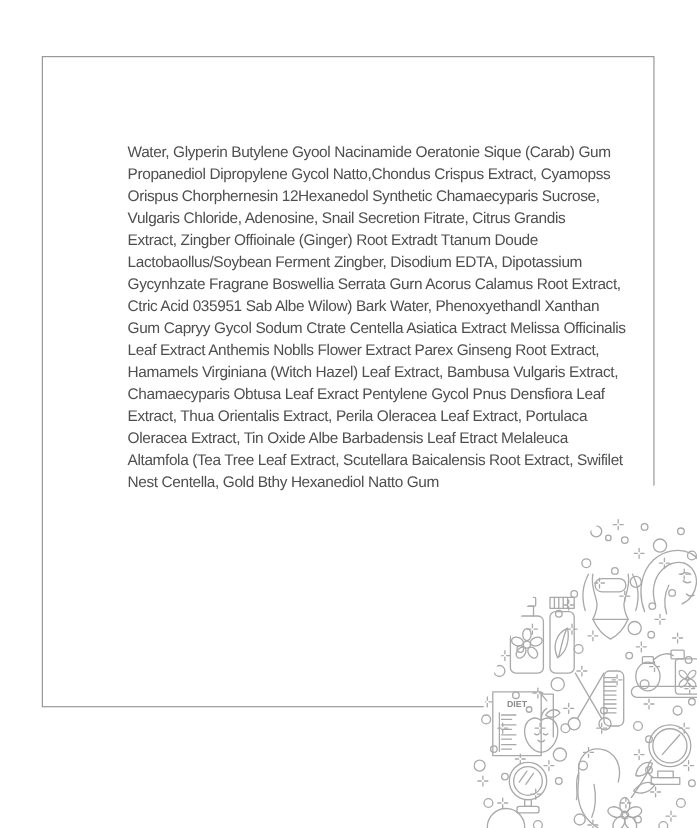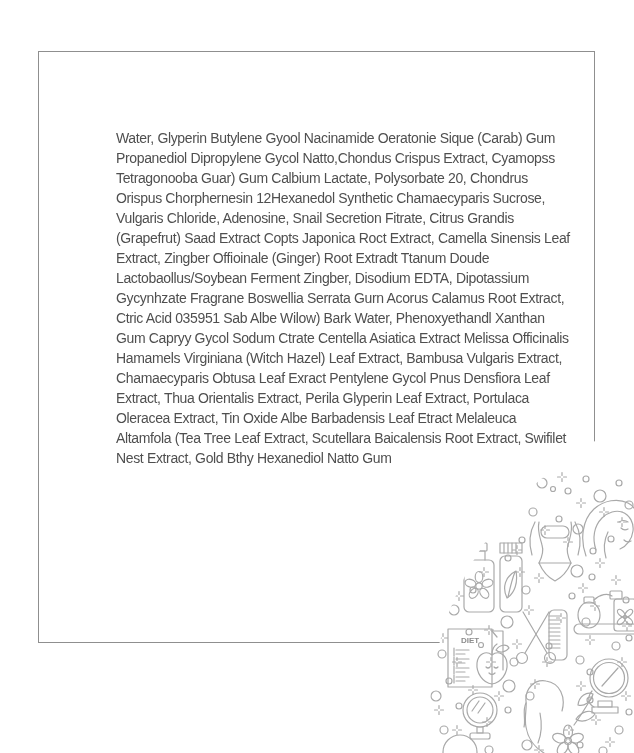--- a/index.html
+++ b/index.html
@@ -47,35 +47,34 @@
     font-weight: bold;
   }
 </style>
 </head>
 <body>
 
 <div class="card">
   <div class="ingredients">
     <div class="line">Water, Glyperin Butylene Gyool Nacinamide Oeratonie Sique (Carab) Gum</div>
     <div class="line">Propanediol Dipropylene Gycol Natto,Chondus Crispus Extract, Cyamopss</div>
-    <div class="line">Tetragonooba Guar) Gum Calbium Lactate, Polysorbate 20, Chondrus</div>
     <div class="line">Orispus Chorphernesin 12Hexanedol Synthetic Chamaecyparis Sucrose,</div>
     <div class="line">Vulgaris Chloride, Adenosine, Snail Secretion Fitrate, Citrus Grandis</div>
-    <div class="line">(Grapefrut) Saad Extract Copts Japonica Roct Extract, Camella Sinensis Leaf</div>
     <div class="line">Extract, Zingber Offioinale (Ginger) Root Extradt Ttanum Doude</div>
     <div class="line">Lactobaollus/Soybean Ferment Zingber, Disodium EDTA, Dipotassium</div>
     <div class="line">Gycynhzate Fragrane Boswellia Serrata Gurn Acorus Calamus Root Extract,</div>
     <div class="line">Ctric Acid 035951 Sab Albe Wilow) Bark Water, Phenoxyethandl Xanthan</div>
     <div class="line">Gum Capryy Gycol Sodum Ctrate Centella Asiatica Extract Melissa Officinalis</div>
+    <div class="line">Leaf Extract Anthemis Noblls Flower Extract Parex Ginseng Root Extract,</div>
     <div class="line">Hamamels Virginiana (Witch Hazel) Leaf Extract, Bambusa Vulgaris Extract,</div>
     <div class="line">Chamaecyparis Obtusa Leaf Exract Pentylene Gycol Pnus Densfiora Leaf</div>
-    <div class="line">Extract, Thua Orientalis Extract, Perila Glyperin Leaf Extract, Portulaca</div>
+    <div class="line">Extract, Thua Orientalis Extract, Perila Oleracea Leaf Extract, Portulaca</div>
     <div class="line">Oleracea Extract, Tin Oxide Albe Barbadensis Leaf Etract Melaleuca</div>
     <div class="line">Altamfola (Tea Tree Leaf Extract, Scutellara Baicalensis Root Extract, Swifilet</div>
-    <div class="line">Nest Extract, Gold Bthy Hexanediol Natto Gum</div>
+    <div class="line">Nest Centella, Gold Bthy Hexanediol Natto Gum</div>
   </div>
 </div>
 
 <div class="illustration">
   <svg viewBox="0 0 652 652" xmlns="http://www.w3.org/2000/svg">
     <g id="art" fill="none" stroke="#a9a9a9" stroke-width="1.2" stroke-linecap="round" stroke-linejoin="round">
 
       <g id="decor">
           <circle cx="113" cy="84" r="5"></circle>
           <circle cx="139" cy="92" r="3"></circle>

